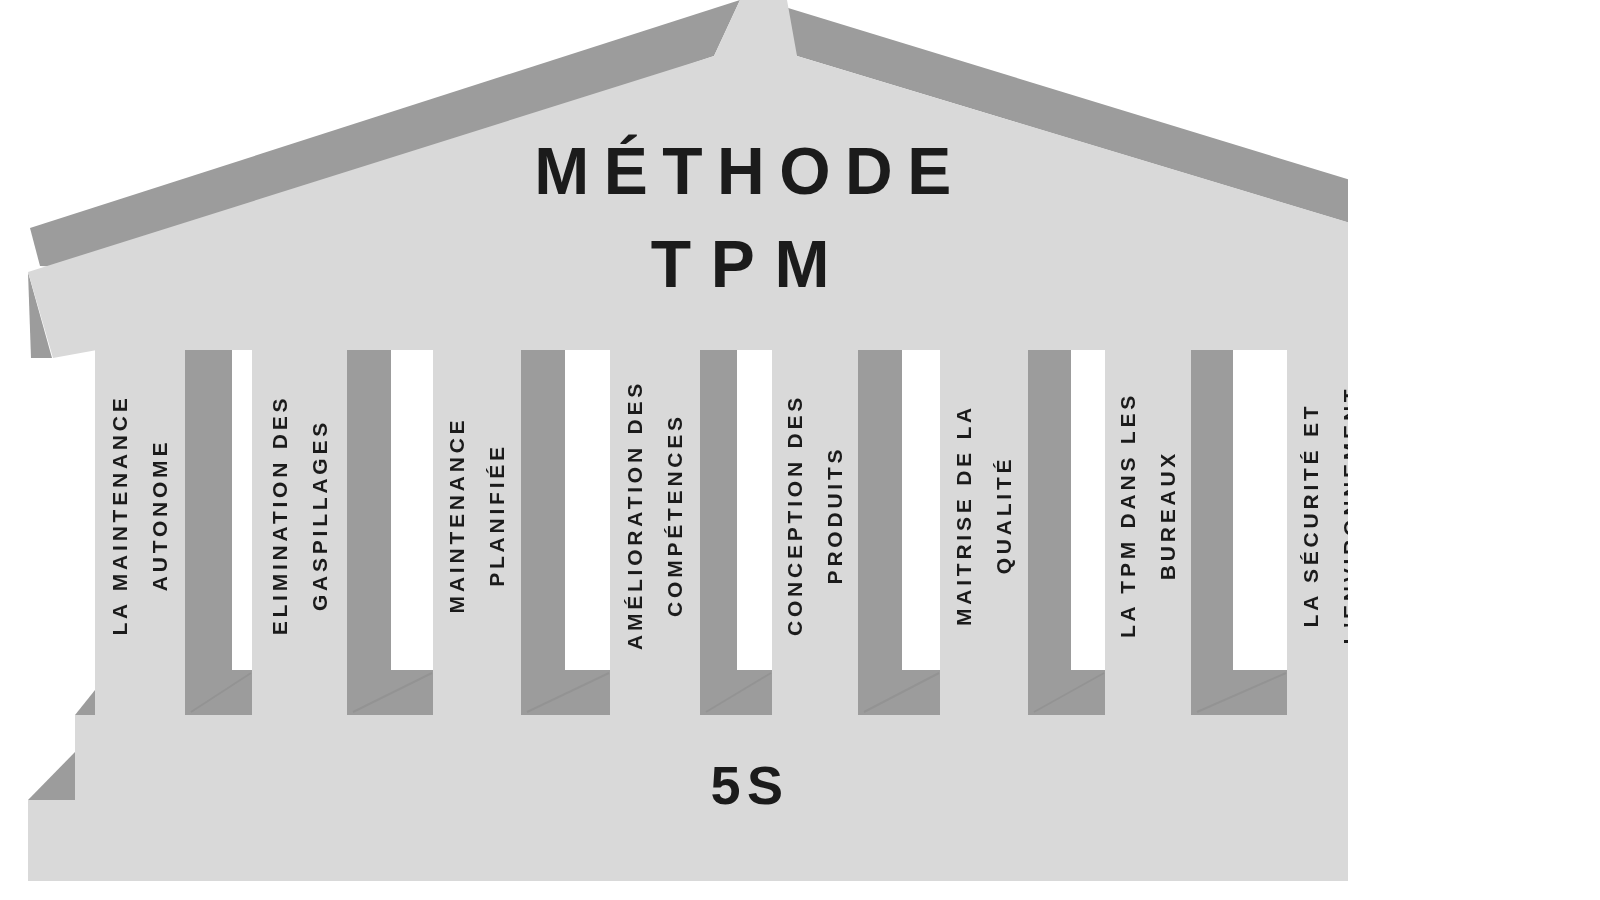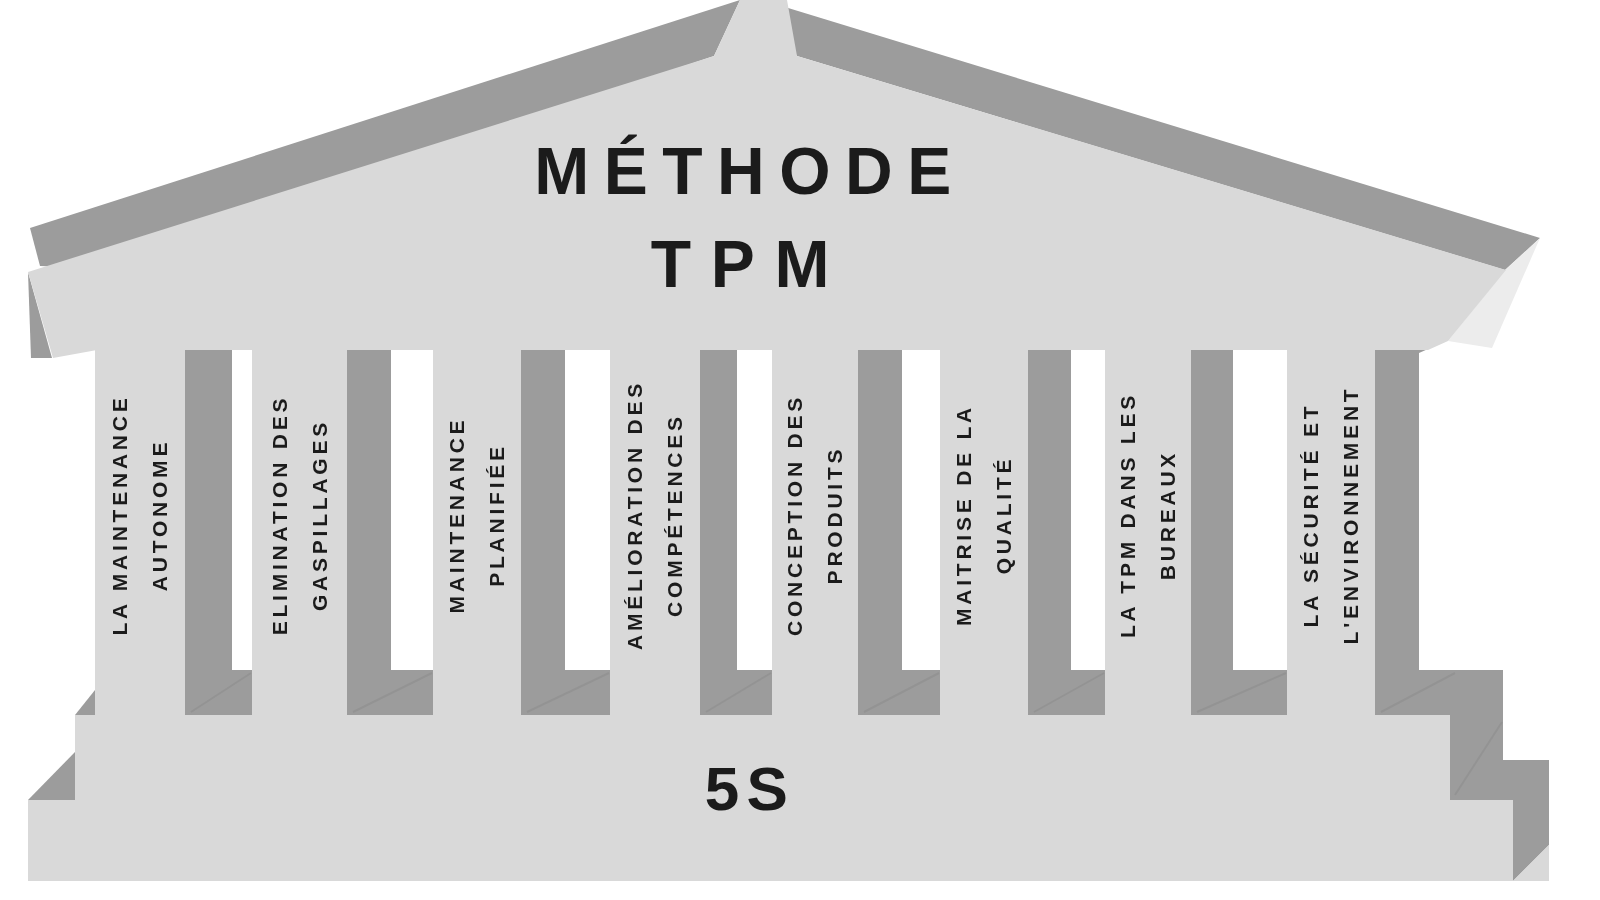--- a/index.html
+++ b/index.html
@@ -1,18 +1,18 @@
 <!DOCTYPE html>
 <html style="--face: #d9d9d9; --shadow: #9c9c9c; --highlight: #ececec; --text: #1b1b1b; --background: #ffffff;"><head>
 <meta charset="utf-8">
 <style>
   html,body{margin:0;padding:0;background:#fff;}
   .canvas{
     position:relative;
-    width:1600px;height:900px;
+    width:1348px;height:900px;
     background:var(--background,#ffffff);
     overflow:hidden;
     font-family:"Liberation Sans","DejaVu Sans",sans-serif;
   }
   .scene{position:absolute;left:0;top:0;}
   .shape-face{fill:var(--face,#d9d9d9);}
   .shape-shadow{fill:var(--shadow,#9c9c9c);}
   .shape-highlight{fill:var(--highlight,#ececec);}
   .bevel-line{stroke:#8f8f8f;stroke-width:2;opacity:.65;}
 
@@ -43,21 +43,21 @@
     font-weight:bold;
     font-size:21px;
     letter-spacing:.18em;
     line-height:1.9;
   }
   .base-label{
     position:absolute;left:0;top:758px;width:1500px;
     text-align:center;
     color:var(--text,#1b1b1b);
     font-weight:bold;
-    font-size:62px;
+    font-size:54px;
     letter-spacing:.12em;
     line-height:1;
   }
 </style>
 </head>
 <body>
 
 <div class="canvas">
 
   <svg class="scene" width="1600" height="900" viewBox="0 0 1600 900">

